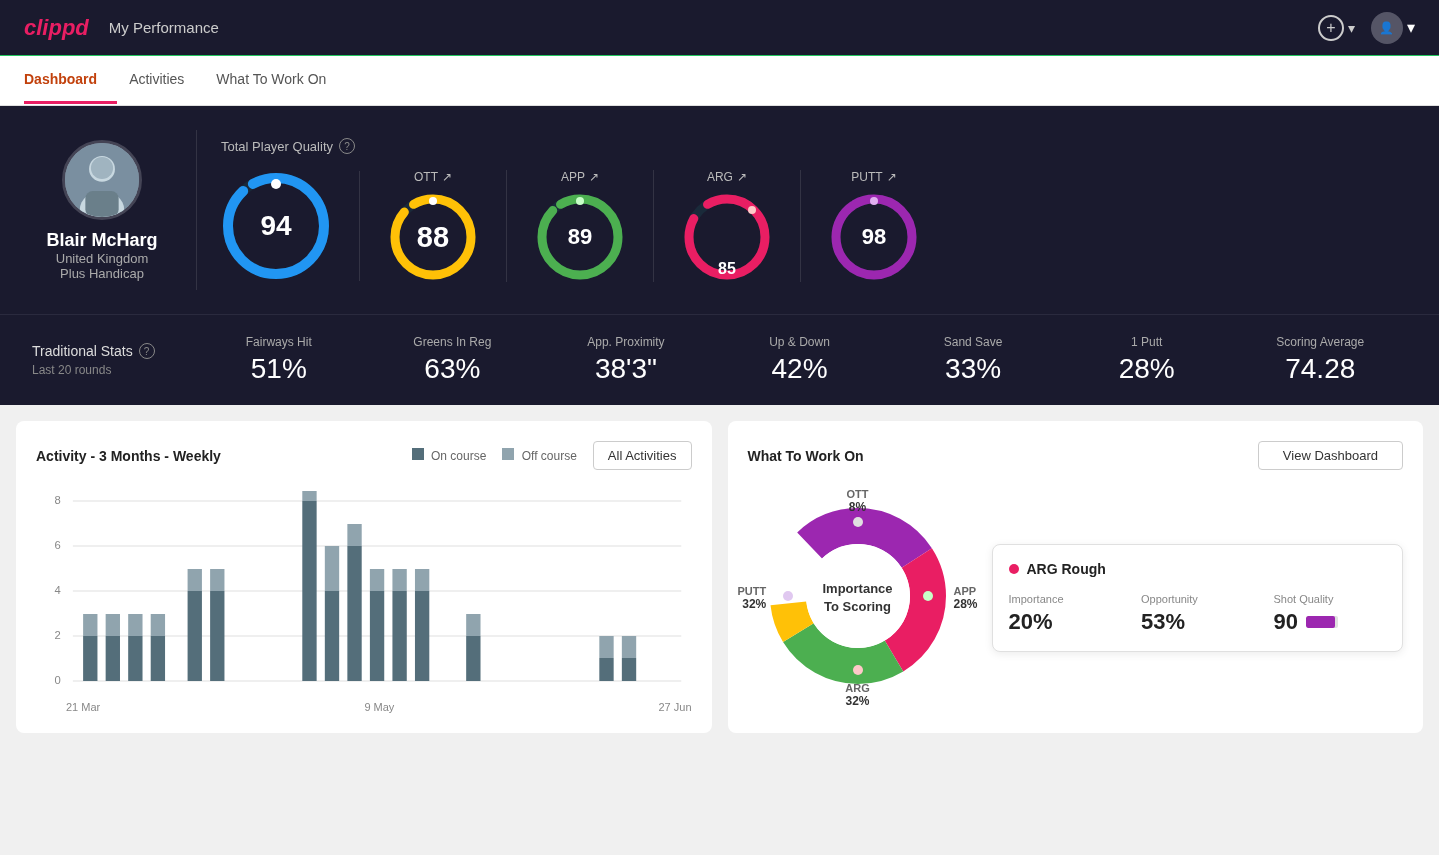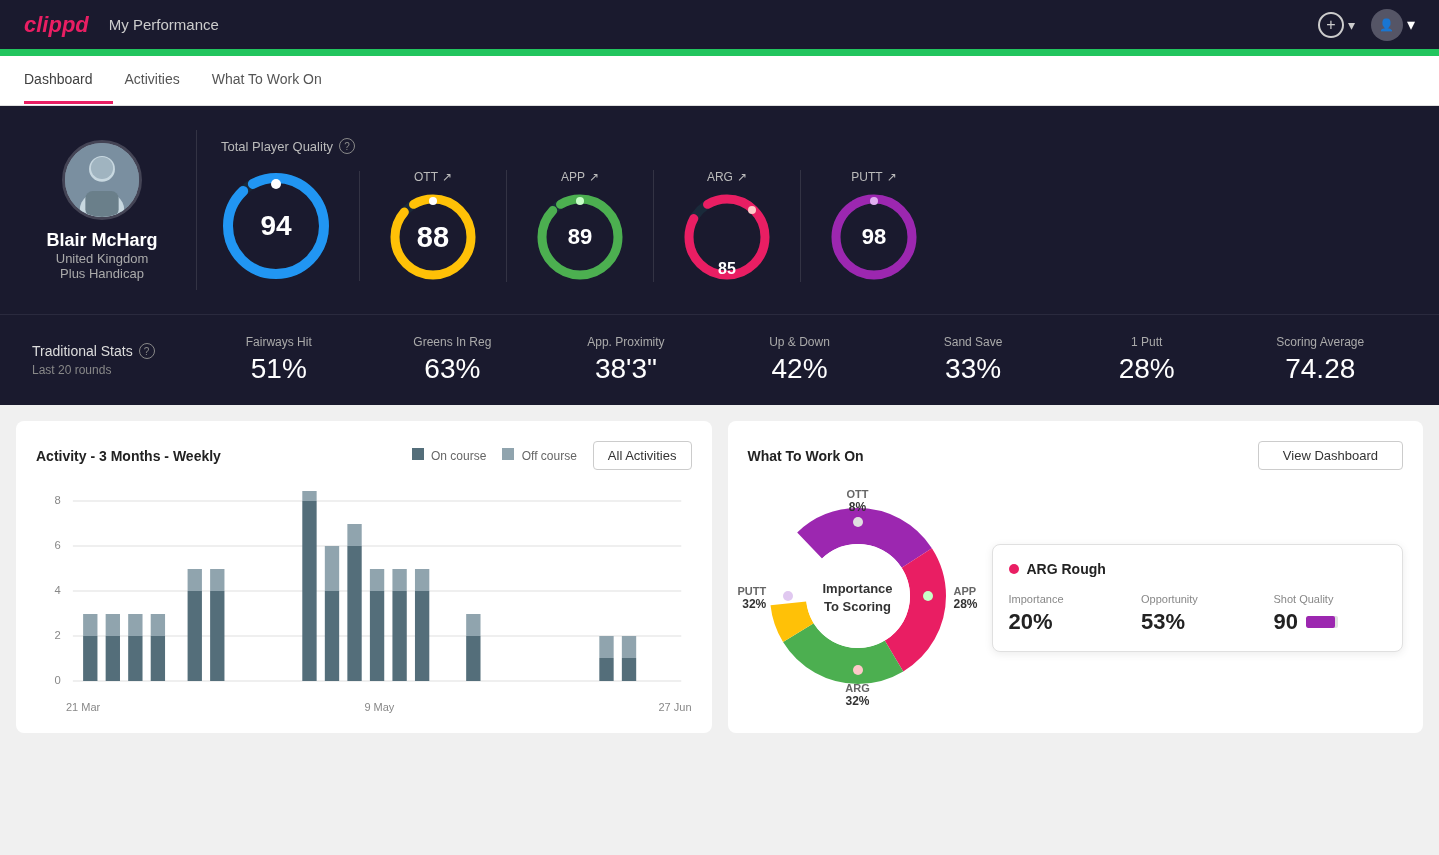--- a/index.html
+++ b/index.html
@@ -6,21 +6,21 @@
     body { font-family: -apple-system, BlinkMacSystemFont, 'Segoe UI', sans-serif; background: #f0f0f0; color: #fff; }
 
     
     .header {
       background: #1a1a2e;
       display: flex;
       align-items: center;
       justify-content: space-between;
       padding: 0 24px;
       height: 56px;
-      border-bottom: 7px solid #22c55e;
+      border-bottom: 1px solid #22c55e;
     }
     .header-left { display: flex; align-items: center; gap: 20px; }
     .logo { color: #e91e63; font-size: 22px; font-weight: bold; font-style: italic; }
     .header-title { color: #ccc; font-size: 15px; }
     .header-right { display: flex; align-items: center; gap: 16px; }
     .add-btn { display: flex; align-items: center; gap: 4px; color: #ccc; font-size: 14px; cursor: pointer; }
     .add-circle { width: 26px; height: 26px; border: 2px solid #ccc; border-radius: 50%; display: flex; align-items: center; justify-content: center; font-size: 16px; }
     .avatar-btn { display: flex; align-items: center; gap: 4px; cursor: pointer; }
     .avatar-circle { width: 32px; height: 32px; border-radius: 50%; background: #556; overflow: hidden; display: flex; align-items: center; justify-content: center; color: #ccc; font-size: 12px; }
 
@@ -36,22 +36,23 @@
     .nav-tab {
       padding: 14px 20px 14px 0;
       margin-right: 12px;
       color: #555;
       font-size: 14px;
       cursor: pointer;
       border-bottom: 3px solid transparent;
       white-space: nowrap;
     }
     .nav-tab.active {
-      color: #404040;
+      color: #c2410c;
       border-bottom: 3px solid #e91e63;
+      font-weight: bold;
     }
 
     
     .hero {
       background: #1a1a2e;
       padding: 24px 32px;
       display: flex;
       align-items: center;
       gap: 24px;
     }

